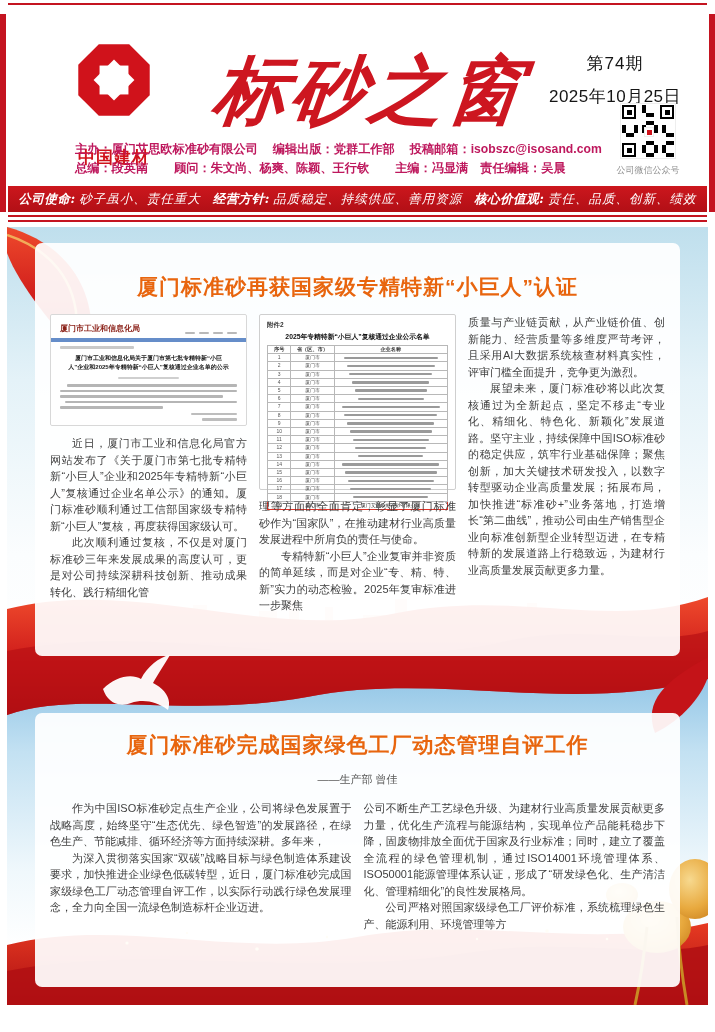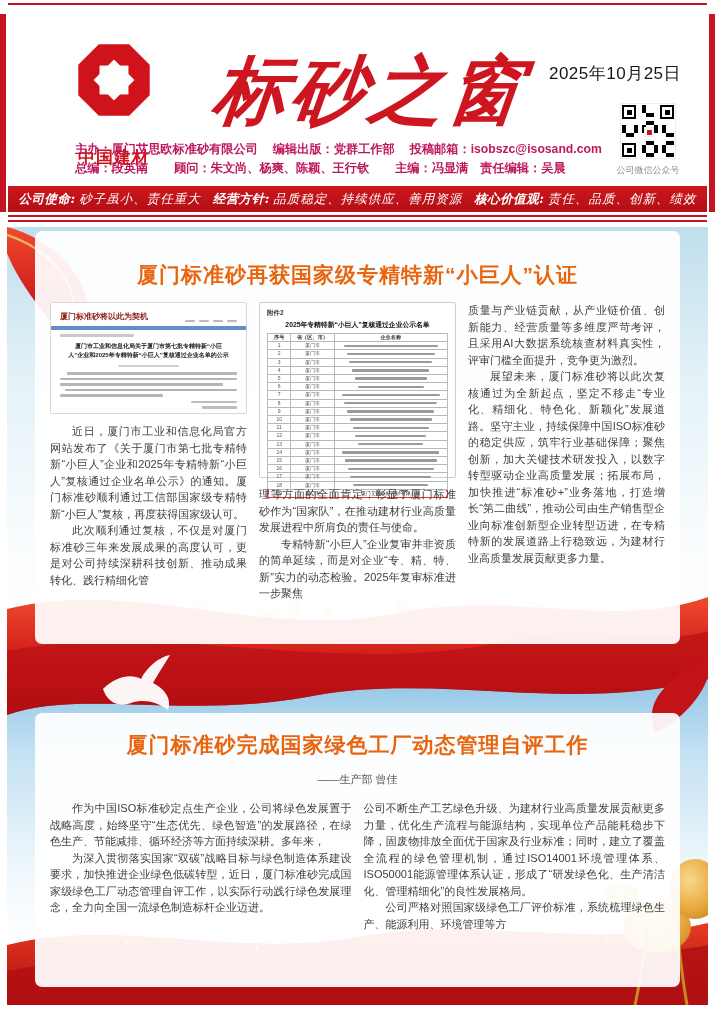--- a/index.html
+++ b/index.html
@@ -47,21 +47,21 @@
   .banner .bitem { color:#fff; font-size:12.5px; }
   .banner .blab { font-weight:bold; font-family:"DejaVu Serif", serif; font-style:italic; letter-spacing:0.5px; }
   .banner .bval { font-family:"DejaVu Serif", serif; font-style:italic; letter-spacing:1px; }
 
   
   .main-bg { position:absolute; left:7px; top:227px; width:701px; height:778px; overflow:hidden; }
   .bgsvg { position:absolute; inset:0; width:100%; height:100%; }
 
   
   .card { position:absolute; left:35px; width:645px; background:rgba(255,255,255,0.93); border-radius:7px; overflow:hidden; }
-  .card1 { top:231px; height:413px; padding-top:30px; }
+  .card1 { top:243px; height:413px; padding-top:30px; }
   .card2 { top:713px; height:274px; padding-top:18px; }
   .a-title { text-align:center; font-size:21px; font-weight:bold; color:#e8650e; letter-spacing:1px; }
   .a-byline { text-align:center; font-size:11px; color:#5a5a5a; margin-top:13px; }
   .cols { display:flex; gap:12px; padding:0 15px; margin-top:13px; }
   .col { flex:1; min-width:0; font-size:11px; line-height:1.5; color:#3e3e3e; text-align:justify; overflow:hidden; }
   .card1 .cols { height:316px; } .card2 .cols { height:206px; }
   .col p { margin:0; }
   .col p.ind { text-indent:2em; }
 
   
@@ -109,20 +109,21 @@
     <g fill="#ffffff">
       <rect x="31" y="31" width="38" height="38"></rect>
       <rect x="31" y="31" width="38" height="38" transform="rotate(45 50 50)"></rect>
     </g>
   </svg>
   <div class="logo-text">中国建材</div>
 
   <div class="mast-title">标砂之窗</div>
 
   <div class="issue-block">
+    <div class="issue-no">第74期</div>
     <div class="issue-date">2025年10月25日</div>
   </div>
 
   <div class="qr">
     <div class="qmods">
         <div class="qm" style="grid-area: 1 / 6;"></div>
         <div class="qm" style="grid-area: 2 / 6;"></div>
         <div class="qm" style="grid-area: 3 / 7;"></div>
         <div class="qm" style="grid-area: 3 / 8;"></div>
         <div class="qm" style="grid-area: 5 / 7;"></div>
@@ -279,21 +280,21 @@
     </svg>
   </div>
 
   <section class="card card1">
     <h1 class="a-title">厦门标准砂再获国家级专精特新“小巨人”认证</h1>
     <div class="cols">
 
       <div class="col">
         <div class="shot1">
           <div class="g-head">
-            <span class="g-site">厦门标准砂将以此为契机</span>
+            <span class="g-site">厦门市工业和信息化局</span>
             <span class="g-nav">
                 <i></i>
                 <i></i>
                 <i></i>
                 <i></i>
               </span>
           </div>
           <div class="g-navline"></div>
           <div class="g-crumb"></div>
           <div class="g-title">厦门市工业和信息化局关于厦门市第七批专精特新“小巨人”企业和2025年专精特新“小巨人”复核通过企业名单的公示</div>

